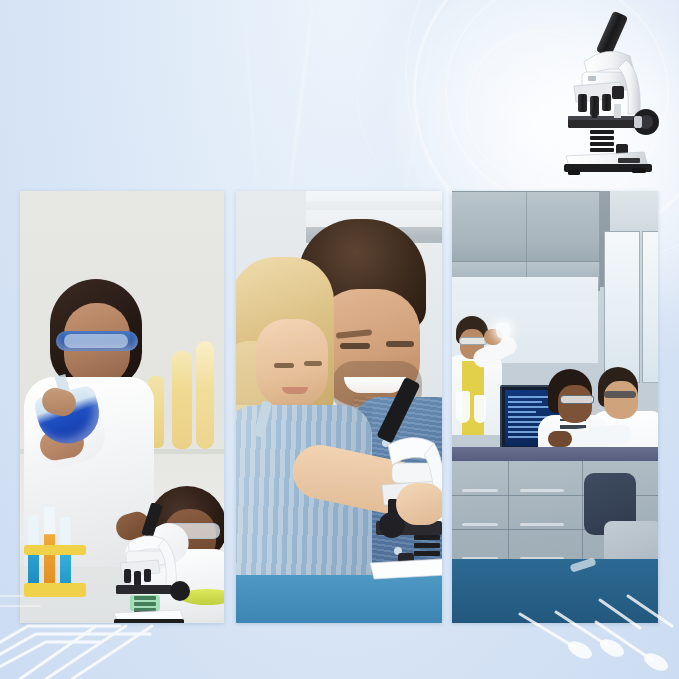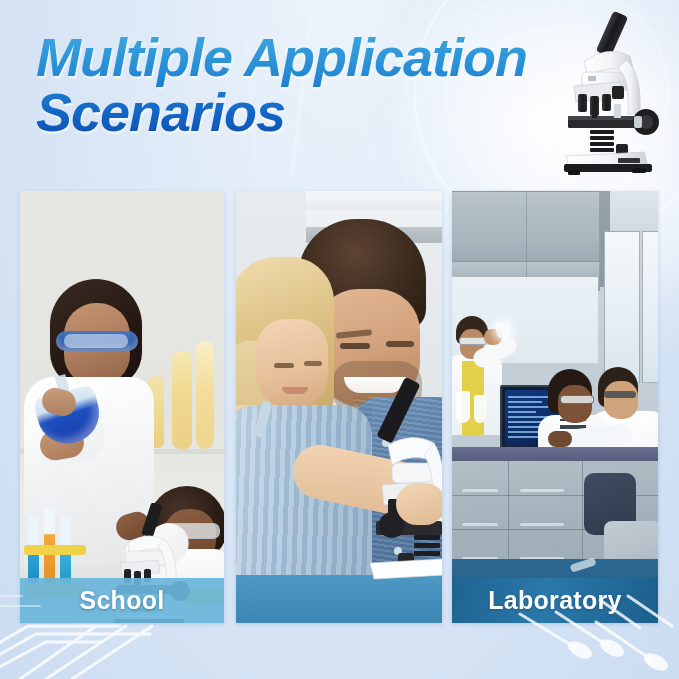--- a/index.html
+++ b/index.html
@@ -243,24 +243,20 @@
     <div class="swirl s5"></div>
     <div class="swirl s3"></div>
     <div class="swirl s1"></div>
     <div class="swirl s2"></div>
     <div class="swirl s4"></div>
     <div class="wisp w1"></div>
     <div class="wisp w2"></div>
     <div class="wisp w3"></div>
   </div>
 
-  <div class="headline">
-    <span>Multiple Application</span>
-    <span class="l2">Scenarios</span>
-  </div>
 
   <div class="scope">
     <svg width="120" height="165" viewBox="0 0 120 165" xmlns="http://www.w3.org/2000/svg">
       <defs>
         <linearGradient id="wbody" x1="0" y1="0" x2="1" y2="0">
           <stop offset="0%" stop-color="#ffffff"></stop>
             <stop offset="55%" stop-color="#f2f3f5"></stop>
             <stop offset="100%" stop-color="#cdd2d8"></stop>
         </linearGradient>
         <linearGradient id="dk" x1="0" y1="0" x2="1" y2="0">
@@ -360,23 +356,20 @@
             <g fill="#1c1c1f">
                 <rect x="32" y="93" width="22" height="4" rx="1"></rect>
                 <rect x="32" y="99" width="22" height="4" rx="1"></rect>
                 <rect x="32" y="105" width="22" height="4" rx="1"></rect>
               </g>
             <rect x="28" y="92" width="30" height="16" rx="3" fill="#67d08a" opacity="0.55"></rect>
             <path d="M12 110 L78 107 L82 118 L16 120 Z" fill="#fbfcfd" stroke="#d2d6da" stroke-width="0.6"></path>
             <rect x="12" y="116" width="70" height="5" rx="1.5" fill="#1e1e21"></rect>
           </svg>
         </div>
-      </div>
-      <div class="label lab-school">
-        <span>School</span>
       </div>
     </div>
 
     <div class="panel p2">
       <div class="photo">
         <div class="bg"></div>
         <div class="winbar2"></div>
         <div class="winbar"></div>
         <div class="blur-top"></div>
         <div class="blur-l"></div>
@@ -487,23 +480,20 @@
           <div class="handle" style="left:10px;top:62px;width:36px"></div>
           <div class="handle" style="left:68px;top:62px;width:44px"></div>
           <div class="handle" style="left:10px;top:96px;width:36px"></div>
           <div class="handle" style="left:68px;top:96px;width:44px"></div>
         </div>
         <div class="chair"></div>
         <div class="chair2"></div>
         <div class="floor"></div>
         <div class="pipette"></div>
       </div>
-      <div class="label lab-laboratory">
-        <span>Laboratory</span>
-      </div>
     </div>
 
   </div>
 
   <svg class="circuit" width="679" height="679" viewBox="0 0 679 679" xmlns="http://www.w3.org/2000/svg">
     <g stroke="#ffffff" stroke-width="3" fill="none" opacity="0.8" stroke-linecap="round">
       <path d="M-10 648 L28 626 L120 626"></path>
       <path d="M-10 660 L36 634 L150 634"></path>
       <path d="M-10 672 L46 642 L100 642"></path>
       <path d="M20 679 L96 626"></path>

